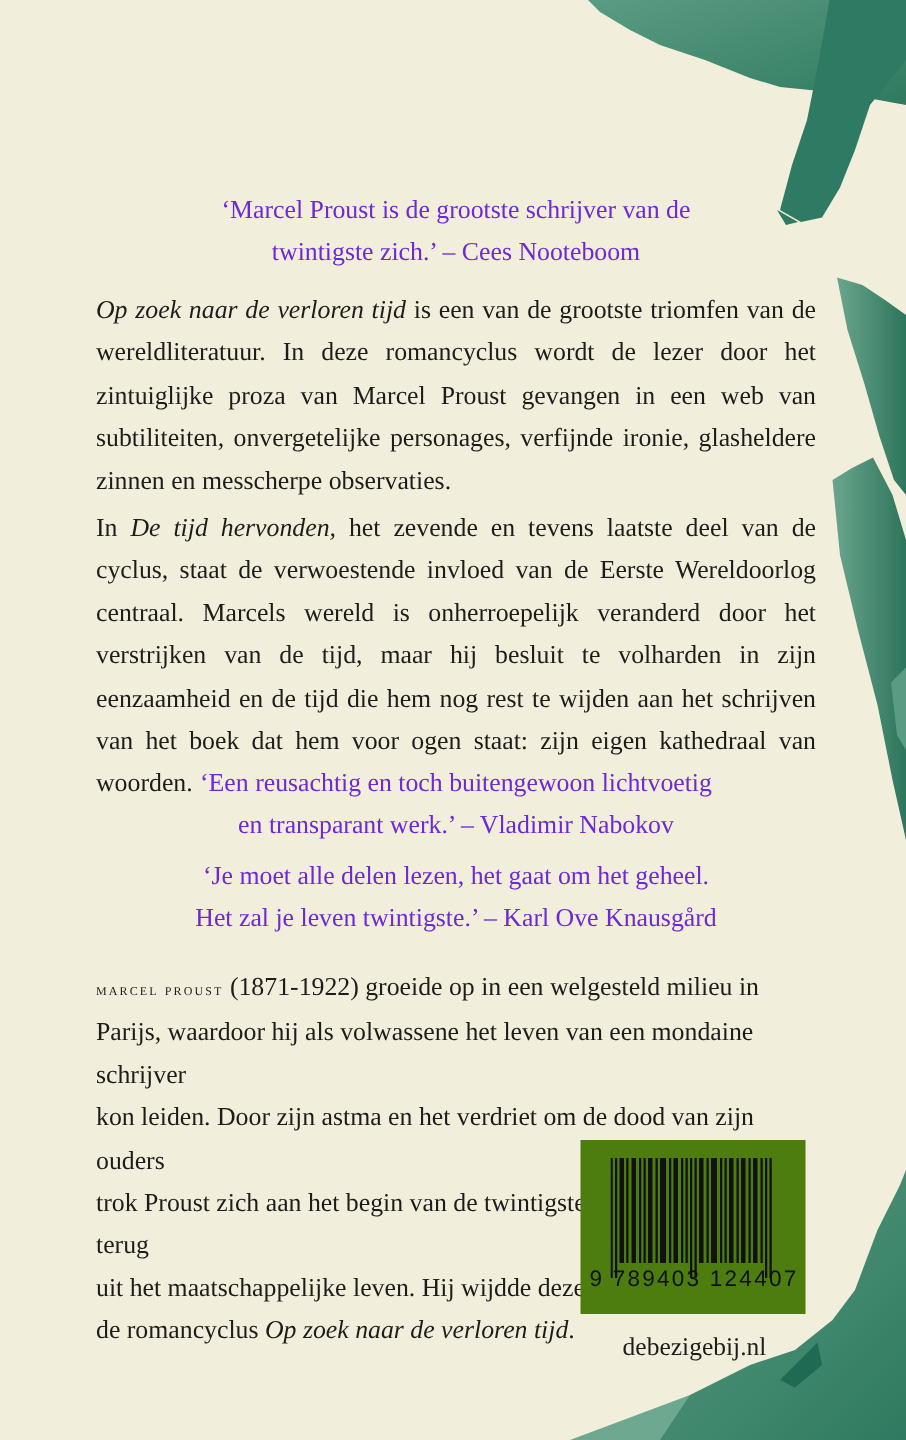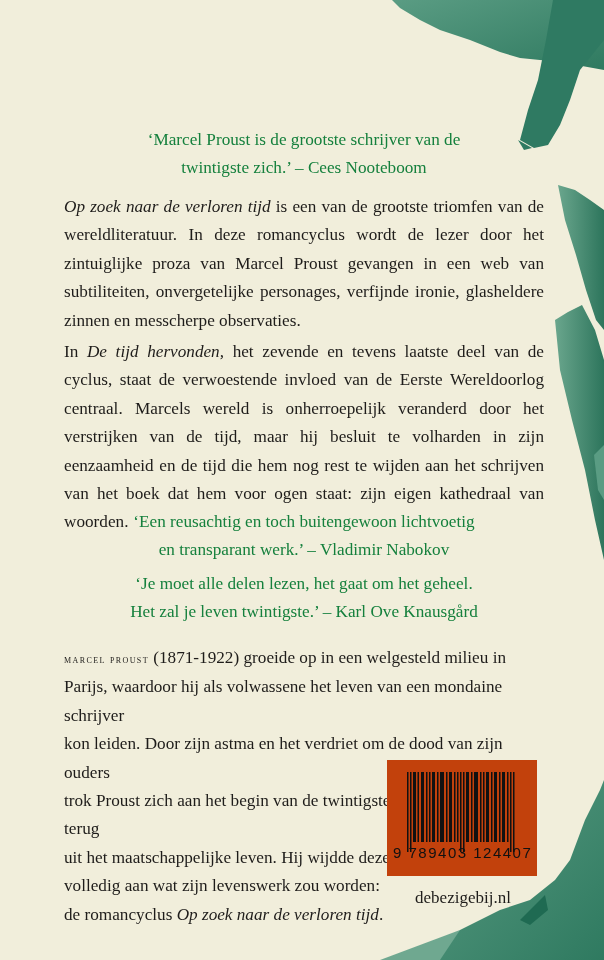--- a/index.html
+++ b/index.html
@@ -6,32 +6,32 @@
   body {
     width: 604px; height: 960px; overflow: hidden; position: relative;
     background: #f1eedb;
     font-family: "Liberation Serif", "DejaVu Serif", serif;
     color: #1e1c1a;
   }
   .brush { position: absolute; left: 0; top: 0; width: 604px; height: 960px; pointer-events: none; }
   .content { position: absolute; left: 64px; top: 0; width: 480px; }
   .quote {
     position: absolute; left: 0; width: 480px; text-align: center;
-    color: #15803d; font-size: 17.2px; line-height: 28px;
+    color: #6d28d9; font-size: 17.2px; line-height: 28px;
   }
   .para {
     position: absolute; left: 0; width: 480px;
     font-size: 17.2px; line-height: 28.4px; text-align: justify;
     text-align-last: left;
   }
   .para i { }
   .smallcaps { font-variant: small-caps; letter-spacing: 1.4px; font-size: 11px; }
   .barcode-box {
     position: absolute; left: 387px; top: 760px; width: 150px; height: 116px;
-    background: #c2410c;
+    background: #4d7c0f;
   }
   .bars { position: absolute; left: 20px; top: 12px; width: 110px; height: 80px; }
   .barcode-num {
     position: absolute; left: 6px; top: 84px; width: 140px;
     font-family: "Liberation Sans", "DejaVu Sans", sans-serif; font-size: 15px;
     letter-spacing: 1.5px; color: #111; white-space: pre;
   }
   .publisher {
     position: absolute; left: 398px; top: 888px; width: 130px; text-align: center;
     font-size: 17px; color: #1e1c1a;
@@ -92,21 +92,20 @@
     <div>‘Je moet alle delen lezen, het gaat om het geheel.</div>
     <div>Het zal je leven twintigste.’ – Karl Ove Knausgård</div>
   </div>
 
   <div class="para" style="top:644px; text-align:left;">
     <div><span class="smallcaps">marcel proust</span><span> (1871-1922) groeide op in een welgesteld milieu in</span></div>
     <div>Parijs, waardoor hij als volwassene het leven van een mondaine schrijver</div>
     <div>kon leiden. Door zijn astma en het verdriet om de dood van zijn ouders</div>
     <div>trok Proust zich aan het begin van de twintigste eeuw steeds meer terug</div>
     <div>uit het maatschappelijke leven. Hij wijdde deze</div>
-    <div>volledig aan wat zijn levenswerk zou worden:</div>
     <div><span>de romancyclus </span><i>Op zoek naar de verloren tijd</i><span>.</span></div>
   </div>
 </div>
 
 <div class="barcode-box">
   <svg class="bars" viewBox="0 0 110 80" preserveAspectRatio="none">
     <g fill="#111">
       <rect x="0" y="0" width="1.5" height="80"></rect>
         <rect x="3" y="0" width="1.5" height="80"></rect>
       <rect x="6" y="0" width="3" height="70"></rect>

